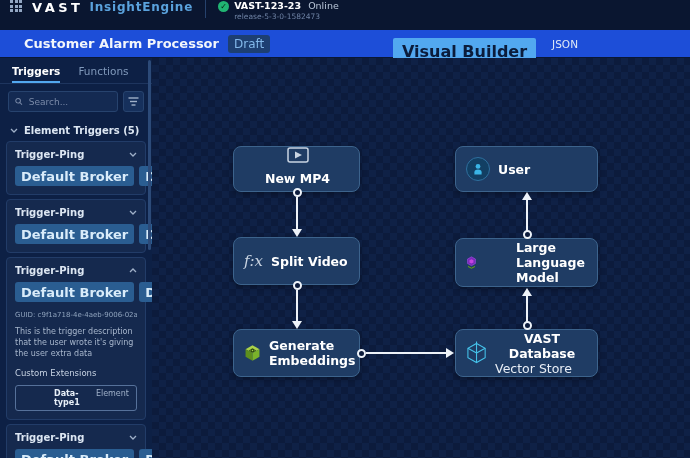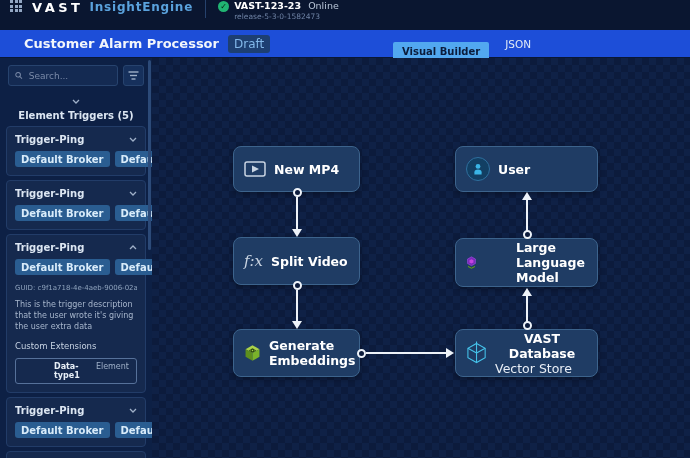--- a/index.html
+++ b/index.html
@@ -18,44 +18,44 @@
   .cluster-line1 { font-size:9.5px; }
   .cluster-name { font-weight:bold; color:#fff; }
   .cluster-status { color:#b9c6d8; margin-left:4px; }
   .cluster-release { font-size:7.5px; color:#6e82a4; margin-top:1px; }
 
   
   .titlebar { height:28px; background:#1d4ed8; display:flex; align-items:center; padding:0 24px; position:relative; border-bottom:1px solid #0a1733; }
   .page-title { font-size:13px; font-weight:bold; color:#f2f6fb; }
   .draft-badge { margin-left:9px; background:#1d3f72; color:#82b8ea; font-size:12px; padding:2px 6px; border-radius:3px; }
   .view-tabs { position:absolute; left:393px; top:0; height:100%; display:flex; align-items:center; }
-  .view-tab-active { background:#52a8f0; color:#0b1c3b; font-size:10px; font-weight:bold; padding:4px 9px; border-radius:2px;margin-top:16px; }
+  .view-tab-active { background:#52a8f0; color:#0b1c3b; font-size:16px; font-weight:bold; padding:4px 9px; border-radius:2px;margin-top:16px; }
   .view-tab { color:#dfe9f5; font-size:10.5px; margin-left:16px; }
 
   
   .main { display:flex; height:400px; }
 
   
   .sidebar { width:152px; min-width:152px; background:#0d2045; height:400px; overflow:hidden; position:relative; }
   .side-tabs { display:flex; border-bottom:1px solid #1e355e; padding:0 12px; height:26px; align-items:stretch; gap:18px; }
   .side-tab { font-size:10.5px; display:flex; align-items:center; color:#8099bb; position:relative; }
   .side-tab.active { color:#fff; font-weight:bold; }
   .side-tab.active::after { content:""; position:absolute; bottom:0; left:0; right:0; height:2px; background:#52a8f0; }
   .search-row { display:flex; gap:5px; padding:7px 8px 6px; align-items:center; }
   .search-box { flex:1; display:flex; align-items:center; gap:6px; background:#142a52; border:1px solid #27436e; border-radius:3px; height:21px; padding:0 6px; }
   .search-box input { background:transparent; border:none; outline:none; color:#c7d4e6; font-size:9px; width:100%; font-family:inherit; }
   .search-box input::placeholder { color:#7a8aa8; }
   .filter-btn { width:21px; height:21px; background:#16305c; border:1px solid #27436e; border-radius:3px; display:flex; align-items:center; justify-content:center; }
-  .section-header { display:flex; align-items:center; gap:6px; padding:7px 10px 5px; font-size:10px; font-weight:bold; color:#dce6f2;flex-direction:column; }
+  .section-header { display:flex; align-items:center; gap:6px; padding:7px 10px 5px; font-size:10px; font-weight:bold; color:#dce6f2; }
   .cards { padding:0 6px; display:flex; flex-direction:column; gap:4px; }
   .trigger-card { background:#15294e; border:1px solid #223c68; border-radius:4px; padding:7px 8px 8px; }
   .card-title-row { display:flex; align-items:center; justify-content:space-between; }
   .card-title { font-size:10px; font-weight:bold; color:#dce6f2; }
   .badge-row { display:flex; gap:5px; margin-top:6px; }
-  .badge { background:#2a5d91; color:#d9ecfa; font-size:10px; font-weight:bold; padding:2.5px 6px; border-radius:3px; white-space:nowrap; }
+  .badge { background:#2a5d91; color:#d9ecfa; font-size:13px; font-weight:bold; padding:2.5px 6px; border-radius:3px; white-space:nowrap; }
   .guid { font-size:7px; color:#8fa3bd; margin-top:9px; white-space:nowrap; overflow:hidden; }
   .card-desc { font-size:8px; color:#a7b6cc; margin-top:8px; line-height:1.35; }
   .ext-label { font-size:8.5px; color:#c6d2e2; margin-top:9px; }
   .ext-badge { display:inline-flex; gap:3px; border:1px solid #56719a; border-radius:3px; padding:3px 7px; margin-top:7px; align-items:baseline; }
   .ext-type { font-size:8px; font-weight:bold; color:#e8f0f8;padding-left:31px; }
   .ext-suffix { font-size:8px; color:#9fb0c8; }
   .scroll-thumb { position:absolute; right:1px; top:2px; width:3px; height:190px; background:#2c4a78; border-radius:2px; }
   .chev { flex:none; }
 
   
@@ -110,20 +110,24 @@
   <span class="draft-badge">Draft</span>
   <div class="view-tabs">
     <span class="view-tab-active">Visual Builder</span>
     <span class="view-tab">JSON</span>
   </div>
 </div>
 
 <div class="main">
 
   <div class="sidebar">
+    <div class="side-tabs">
+      <div class="side-tab active">Triggers</div>
+      <div class="side-tab">Functions</div>
+    </div>
 
     <div class="search-row">
       <div class="search-box">
         <svg width="9" height="9" viewBox="0 0 10 10">
           <circle cx="4" cy="4" r="3" fill="none" stroke="#7a8aa8" stroke-width="1.3"></circle>
           <line x1="6.3" y1="6.3" x2="9" y2="9" stroke="#7a8aa8" stroke-width="1.3"></line>
         </svg>
         <input placeholder="Search..." style="">
       </div>
       <div class="filter-btn">
@@ -210,21 +214,21 @@
         </div>
 
       </div>
     </div>
 
     <div class="scroll-thumb"></div>
   </div>
 
   <div class="canvas">
 
-    <div class="node" style="left:81px; top:88px; width:127px; height:46px;">
+    <div class="node" style="left:81px; top:88px; width:127px; height:46px;flex-direction:column;">
       <svg width="22" height="16" viewBox="0 0 22 16">
         <rect x="1" y="1" width="20" height="14" rx="2" fill="none" stroke="#c9d4e2" stroke-width="1.5"></rect>
         <polygon points="8,4.5 15,8 8,11.5" fill="#c9d4e2"></polygon>
       </svg>
       <span class="node-label">New MP4</span>
     </div>
 
     <div class="node" style="left:81px; top:179px; width:127px; height:48px;">
       <span class="fx">f:x</span>
       <span class="node-label">Split Video</span>

